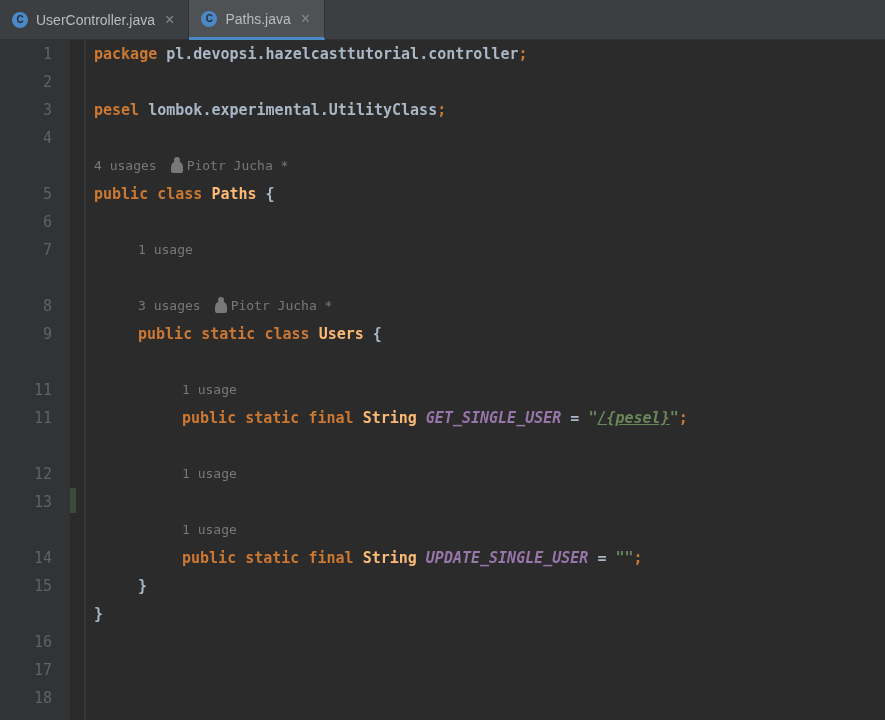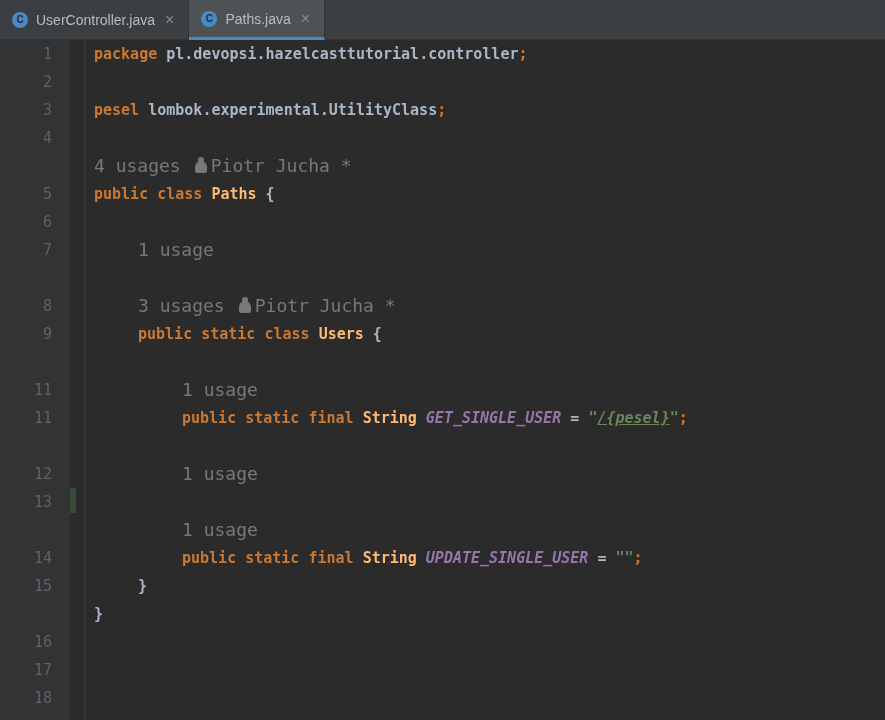--- a/index.html
+++ b/index.html
@@ -93,21 +93,21 @@
     .code-line {
       height: 28px;
       white-space: pre;
       padding-left: 18px;
       font-weight: bold;
     }
     .inlay-line {
       height: 28px;
       padding-left: 18px;
       color: #787878;
-      font-size: 18px;
+      font-size: 13px;
       display: flex;
       align-items: center;
       gap: 14px;
     }
     .author-icon {
       display: inline-block;
       width: 12px;
       height: 12px;
       background: #787878;
       border-radius: 50% 50% 2px 2px;

